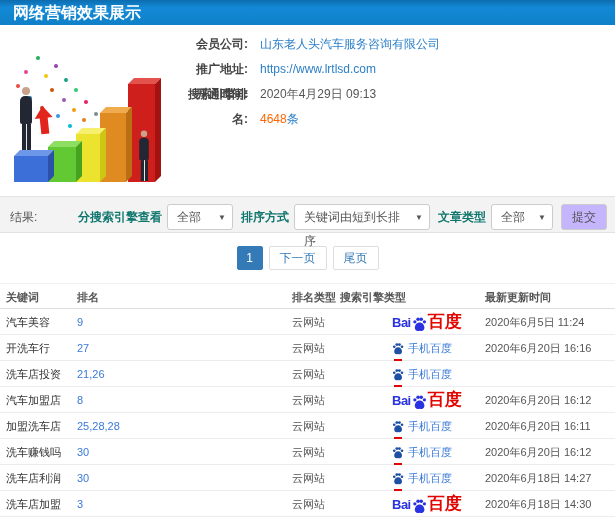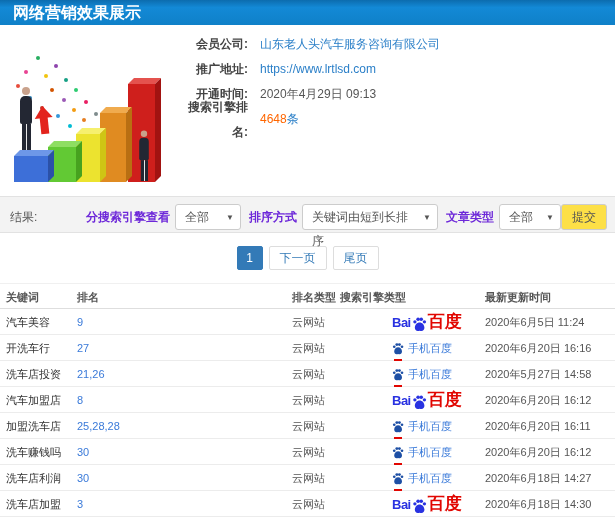--- a/index.html
+++ b/index.html
@@ -7,21 +7,21 @@
   body { font-family:"Liberation Sans","DejaVu Sans",sans-serif; background:#fff; }
   .page { position:relative; width:615px; height:520px; overflow:hidden; background:#fff; }
 
   
   .titlebar { height:25px; background:linear-gradient(180deg,#0c6cae 0%,#1389d6 30%,#0f80c8 100%);
     color:#fff; font-size:16px; font-weight:bold; line-height:25px; padding-left:13px; }
 
   
   .info-section { position:relative; height:171px; background:#fff; }
   .info-fields { position:absolute; left:180px; top:7px; }
-  .info-row { display:flex; height:25px; line-height:25px; font-size:12px; align-items:center; }
+  .info-row { display:flex; height:25px; line-height:25px; font-size:12px; align-items:flex-end; }
   .info-label { width:68px; text-align:right; color:#444; font-weight:bold; flex:none; }
   .info-value { margin-left:12px; color:#555; }
   .v-link { color:#2a7fc8; cursor:pointer; }
   .v-orange { color:#ff6600; }
   .v-suffix { color:#2a7fc8; }
 
   
   .chart-illu { position:absolute; left:2px; top:5px; width:178px; height:160px; }
   .bar { position:absolute; bottom:8px; }
   .bar-face { position:absolute; left:0; bottom:0; width:100%; height:100%; background:var(--c); }
@@ -44,28 +44,28 @@
   .person .head { width:8px; height:8px; border-radius:50%; background:#c9a28c; margin:0 auto; }
   .person .body { width:12px; height:28px; background:#232733; border-radius:5px 5px 2px 2px; margin:1px auto 0; }
   .person .legs { width:9px; height:26px; margin:0 auto;
     background:linear-gradient(90deg,#232733 44%,#e8e8e8 44%,#e8e8e8 56%,#232733 56%); }
   .person.small { transform:scale(0.8); transform-origin:bottom center; }
 
   
   .filter-bar { height:37px; background:#f3f3f3; border-top:1px solid #e2e2e2; border-bottom:1px solid #e2e2e2;
     display:flex; align-items:center; padding:5px 8px 0 10px; font-size:12px; color:#555; }
   .filter-group { margin-left:auto; display:flex; align-items:center; }
-  .filter-label { font-weight:bold; color:#6d28d9; margin:0 5px 0 8px; }
+  .filter-label { font-weight:bold; color:#0f766e; margin:0 5px 0 8px; }
   .select-box { position:relative; background:#fff; border:1px solid #ccc; border-radius:3px;
     height:26px; line-height:24px; padding:0 18px 0 9px; color:#555; cursor:pointer; }
   .select-box .caret { position:absolute; right:6px; top:0; line-height:26px; font-size:8px; color:#555; }
   .sel-engine { width:66px; }
   .sel-sort { width:136px; }
   .sel-article { width:62px; }
-  .submit-btn { height:26px; background:#fde047; border:1px solid #ccc; border-radius:3px;
+  .submit-btn { margin-left:8px; height:26px; background:#c4b5fd; border:1px solid #ccc; border-radius:3px;
     padding:0 10px; font-size:12px; color:#555; cursor:pointer; font-family:inherit; }
 
   
   .pagination { height:50px; display:flex; align-items:center; justify-content:center; }
   .page-btn { display:inline-block; height:24px; line-height:22px; border:1px solid #ddd; background:#fff;
     color:#337ab7; font-size:12px; padding:0 10px; margin:0 3px; border-radius:2px; cursor:pointer; text-decoration:none; }
   .page-btn.active { background:#337ab7; border-color:#337ab7; color:#fff; width:26px; padding:0; text-align:center; }
 
   
   .rank-table { width:615px; }
@@ -221,21 +221,20 @@
     <div class="c1">洗车店投资</div>
     <div class="c2">21,26</div>
     <div class="c3">云网站</div>
     <div class="c4"><span class="paw-wrap"><svg class="paw paw-m" viewBox="0 0 24 26">
                 <circle cx="4.5" cy="9.5" r="2.7"></circle>
                 <circle cx="9.7" cy="5.2" r="2.9"></circle>
                 <circle cx="14.8" cy="5.2" r="2.9"></circle>
                 <circle cx="20" cy="9.5" r="2.7"></circle>
                 <path d="M12.2 10.5c-4.2 0-7.8 3.6-7.8 8.6 0 3.2 2.1 5.3 4.8 5.3 1.2 0 2.1-.5 3-.5s1.8.5 3 .5c2.7 0 4.8-2.1 4.8-5.3 0-5-3.6-8.6-7.8-8.6z"></path>
               </svg></span><span class="bm-label">手机百度</span></div>
-    <div class="c5">2020年5月27日 14:58</div>
   </div>
 
   <div class="trow">
     <div class="c1">汽车加盟店</div>
     <div class="c2">8</div>
     <div class="c3">云网站</div>
     <div class="c4"><span class="bd-bai">Bai</span><svg class="paw paw-pc" viewBox="0 0 24 26">
               <circle cx="4.5" cy="9.5" r="2.7"></circle>
               <circle cx="9.7" cy="5.2" r="2.9"></circle>
               <circle cx="14.8" cy="5.2" r="2.9"></circle>

